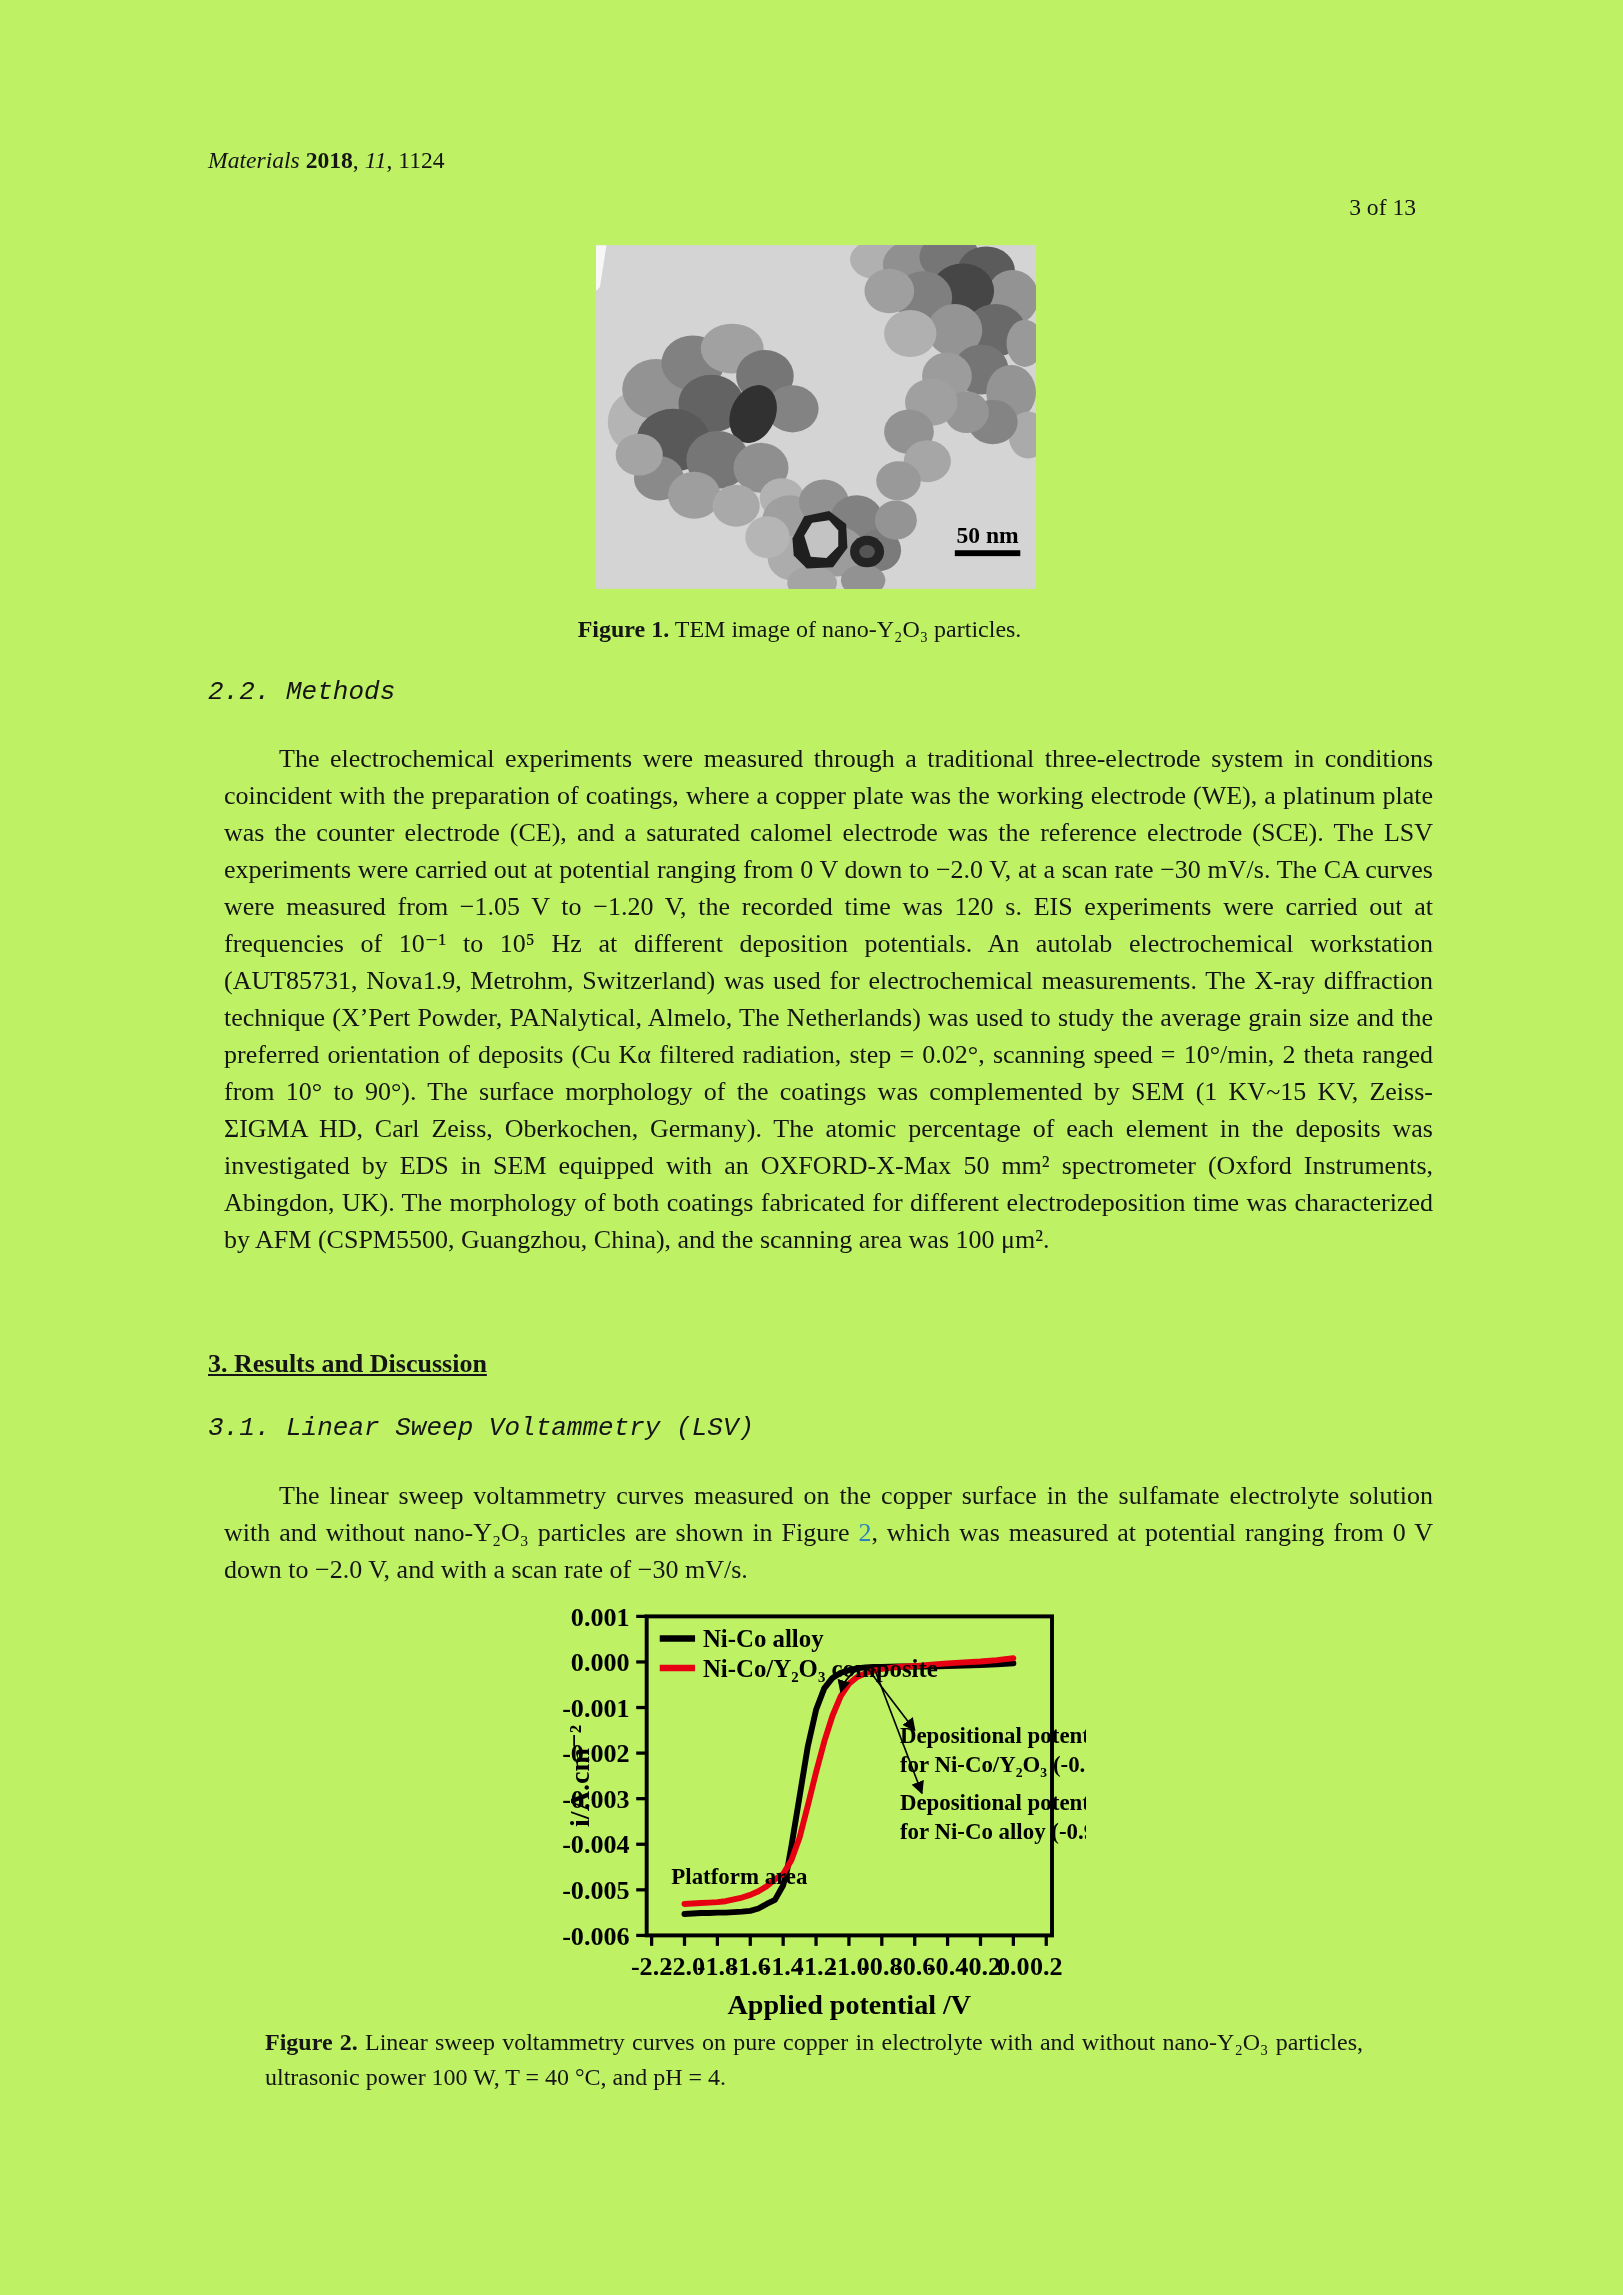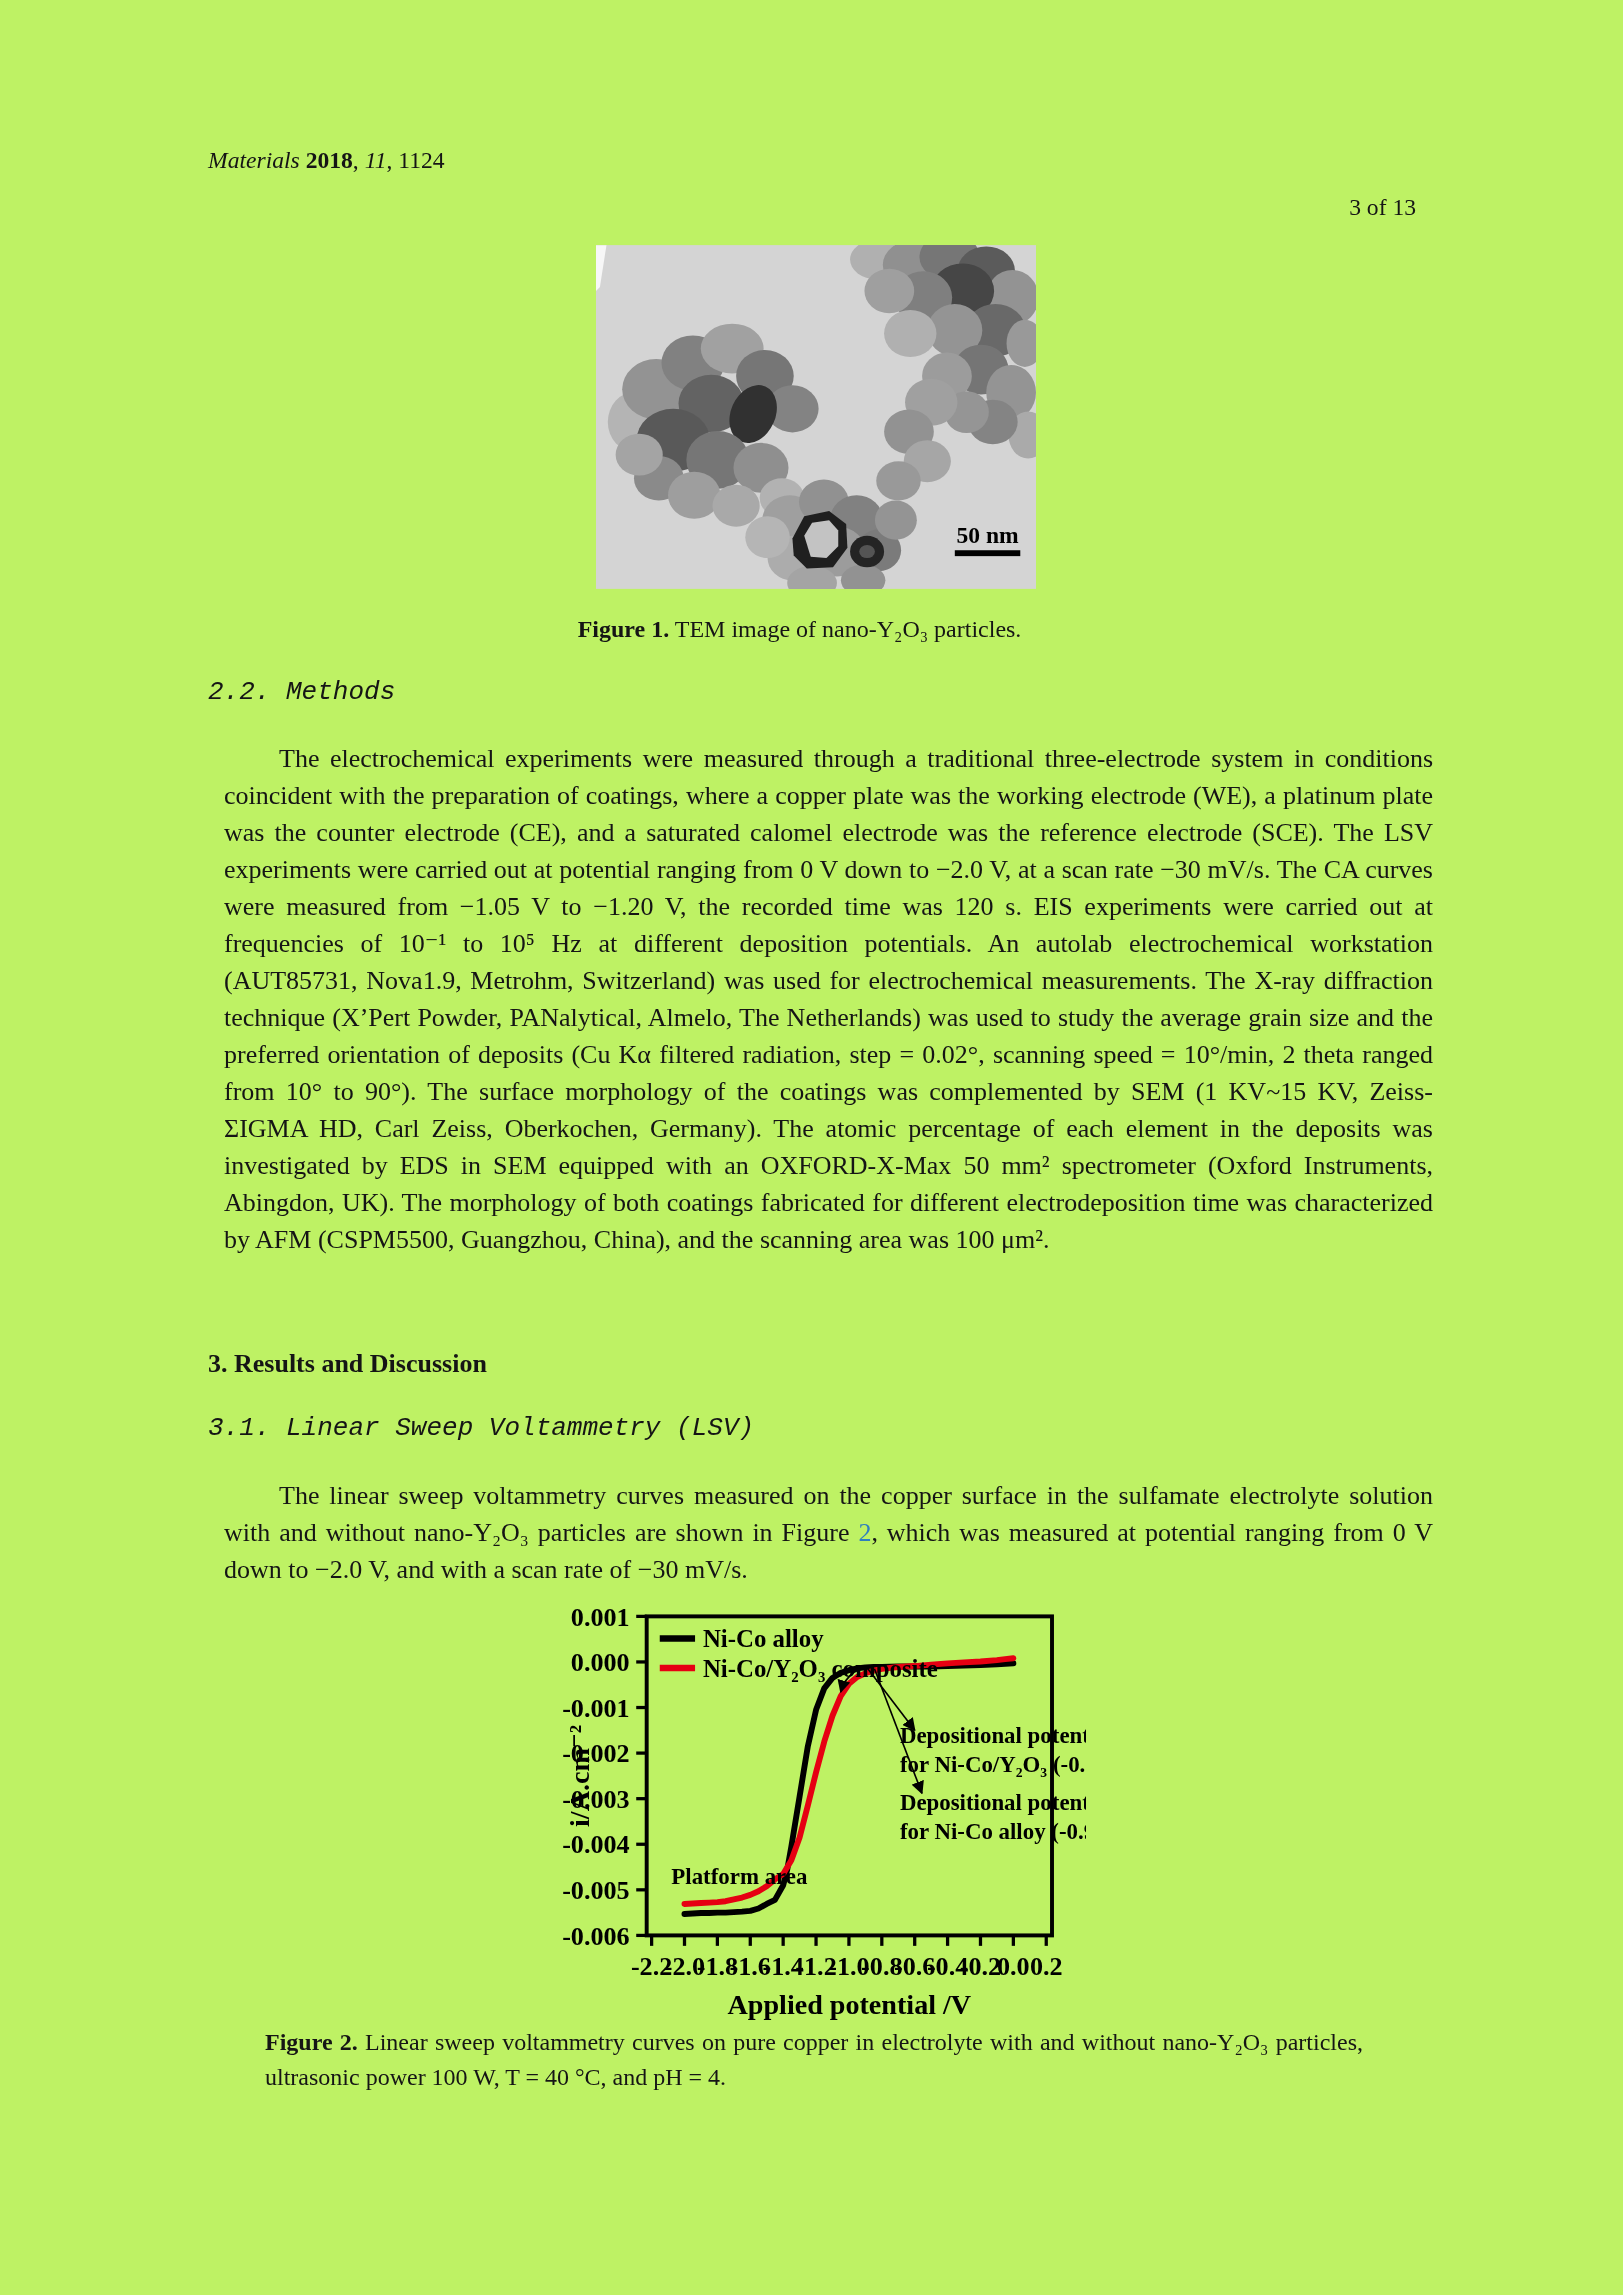--- a/index.html
+++ b/index.html
@@ -7,21 +7,21 @@
         font-family:"Liberation Serif","DejaVu Serif",serif;color:#151515;}
   .it{font-style:italic}
   .b{font-weight:bold}
   .header-left{position:absolute;left:208px;top:147px;font-size:23.6px;}
   .header-right{position:absolute;right:207px;top:147px;font-size:23.6px;margin-top:47px;}
   .fig1{position:absolute;left:592px;top:241px;width:440px;height:344px;margin:4px;}
   svg.tem{width:100%;height:100%;display:block;}
   .caption{font-size:24px;line-height:35px;}
   .cap1{position:absolute;left:0;top:612px;width:1599px;text-align:center;}
   .h-italic{position:absolute;left:208px;margin:0;font-style:italic;font-weight:normal;font-size:26px;font-family:Liberation Mono, monospace;}
-  .h-bold{position:absolute;left:208px;margin:0;font-weight:bold;font-size:26px;}
+  .h-bold{position:absolute;left:208px;margin:0;font-weight:bold;font-size:26px;text-decoration:underline;}
   .body-text{position:absolute;left:208px;width:1209px;margin:16px;font-size:26px;line-height:37px;
              text-align:justify;text-indent:55px;}
   .figlink{text-decoration:none;cursor:pointer;}
   .chart{position:absolute;left:563px;top:1603px;width:523px;height:419px;}
   .chart svg{width:100%;height:100%;display:block;font-family:"Liberation Serif","DejaVu Serif",serif;}
   .fig2cap{position:absolute;left:265px;top:2025px;width:1098px;text-align:justify;}
   .scalebar-text{font-weight:bold;font-size:36px;}
 </style>
 </head>
 <body>

